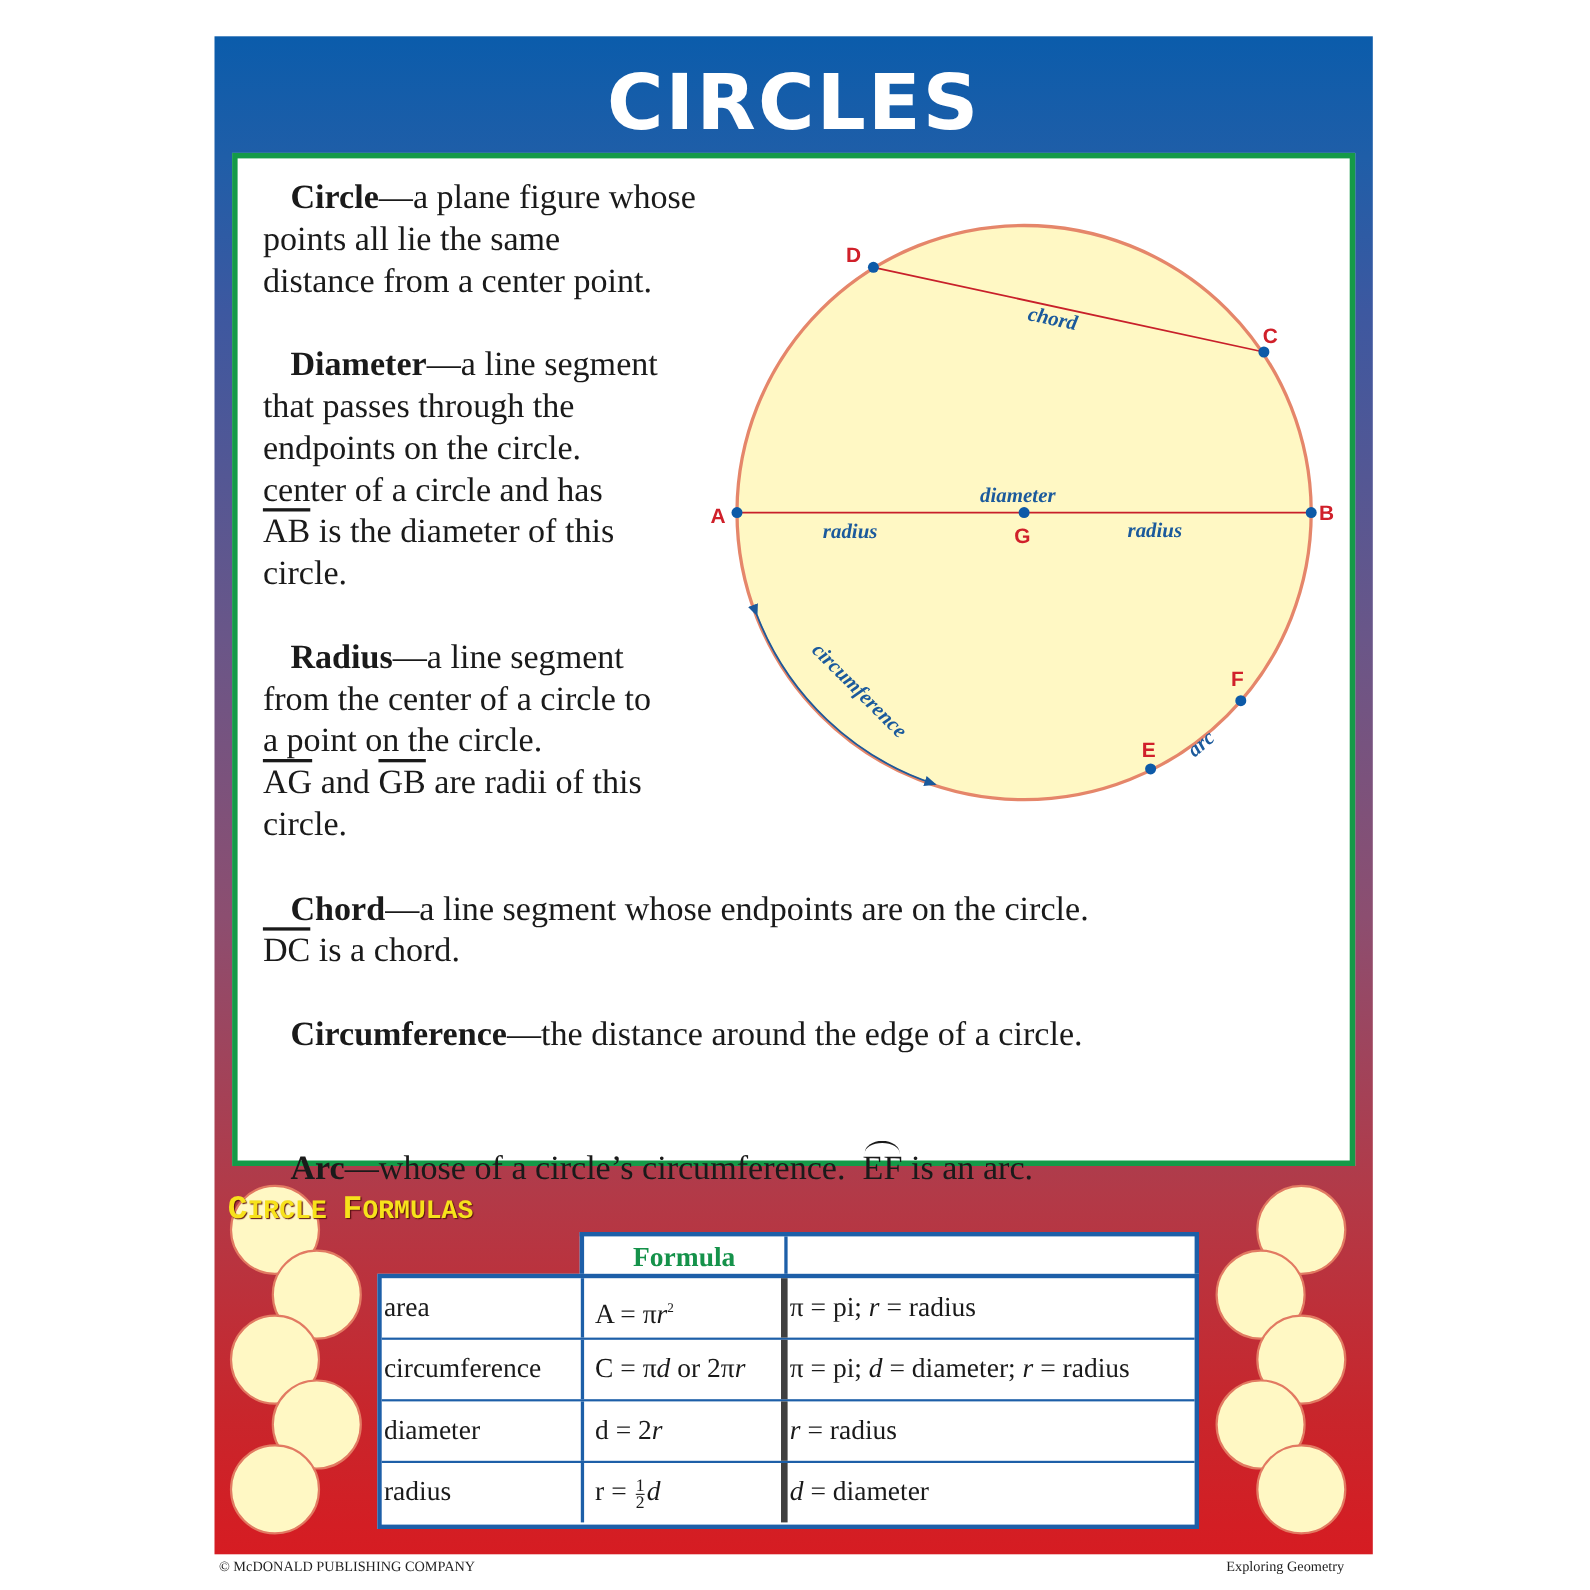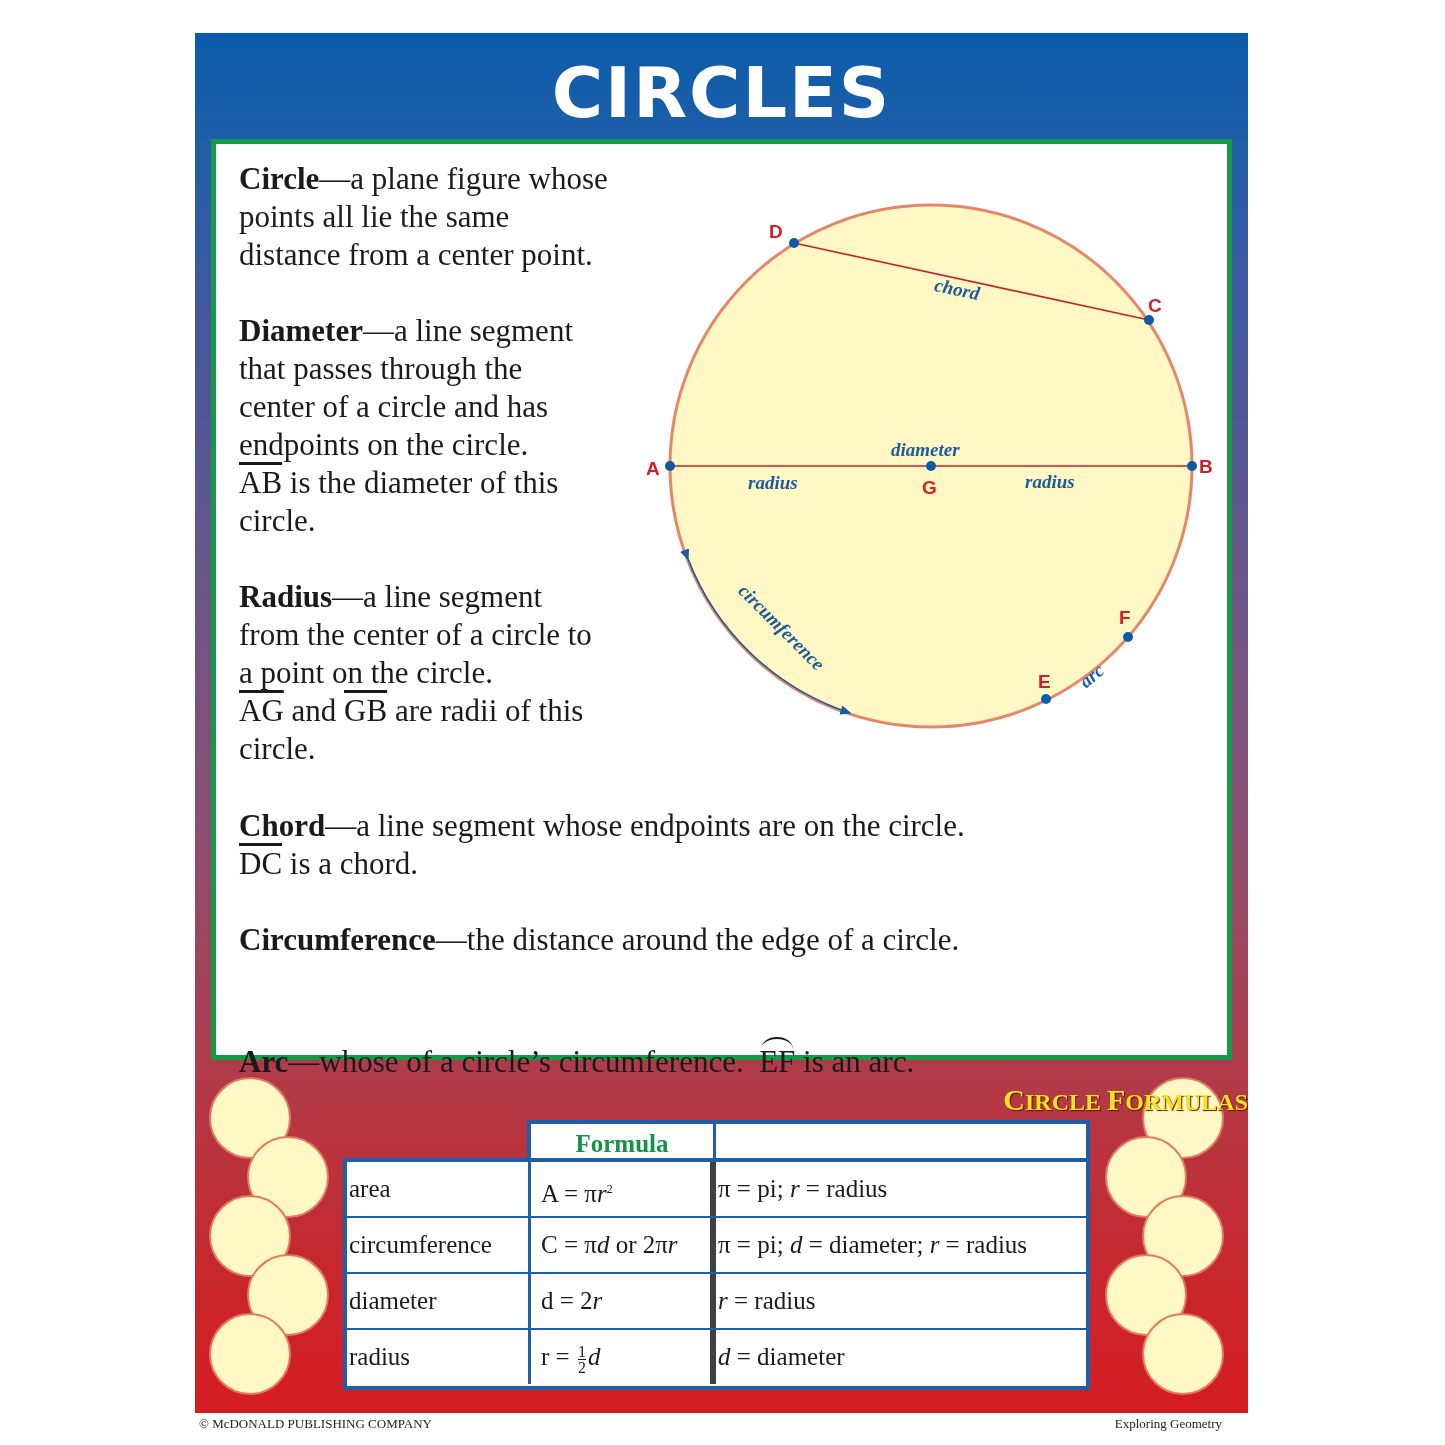--- a/index.html
+++ b/index.html
@@ -12,31 +12,31 @@
     position:absolute; left:0; top:18px; width:100%; text-align:center;
     font-family:"DejaVu Sans", sans-serif; font-weight:bold; font-size:70px; color:#ffffff;
     letter-spacing:2px; line-height:84px; transform:scaleY(1.0);
   }
   .panel {
     position:absolute; left:16px; top:106px; width:1011px; height:911px;
     background:#ffffff; border:5px solid #159a48;
   }
   .defs { position:absolute; left:23px; top:16px; color:#1a1a1a; font-size:31px; line-height:38px; }
   .def { position:absolute; left:0; white-space:nowrap; }
-  .def b { font-weight:bold; }
+  .def b { font-weight:bold;margin-left:25px; }
   .ol { text-decoration:overline; }
   .arcmark { position:relative; display:inline-block;margin-top:46px; }
   .arcmark::before {
     content:""; position:absolute; left:2px; right:2px; top:-6px; height:10px;
     border-top:2px solid #1a1a1a; border-radius:50% 50% 0 0 / 100% 100% 0 0;
   }
   svg.diagram { position:absolute; left:0; top:0; }
   .formulas-title {
-    position:absolute; left:0; width:100%; top:1050px; text-align:right;
-    font-family:Liberation Serif, serif; font-weight:bold; color:#f7e21b; font-size:30px;
+    position:absolute; left:12px; width:100%; top:1050px; text-align:left;
+    font-family:Liberation Mono, monospace; font-weight:bold; color:#f7e21b; font-size:30px;
     text-shadow: 1px 1px 1px #5a1010;
   }
   .formulas-title .sm { font-size:24px; }
   .tbl-head {
     position:absolute; left:332px; top:1087px; width:563px; height:42px;
     background:#ffffff; border:4px solid #1d5fa8; border-bottom:none; box-sizing:border-box;
     display:flex;
     flex-direction:column;
   }
   .tbl-head div { font-weight:bold; color:#15924a; font-size:25px; text-align:center; line-height:40px; box-sizing:border-box; }
@@ -71,22 +71,22 @@
 
       <div class="def" style="top:0px;">
         <div><b>Circle</b><span>—a plane figure whose</span></div>
         <div>points all lie the same</div>
         <div>distance from a center point.</div>
       </div>
 
       <div class="def" style="top:152px;">
         <div><b>Diameter</b><span>—a line segment</span></div>
         <div>that passes through the</div>
+        <div>endpoints on the circle.</div>
         <div>center of a circle and has</div>
-        <div>endpoints on the circle.</div>
         <div><span class="ol">AB</span><span> is the diameter of this</span></div>
         <div>circle.</div>
       </div>
 
       <div class="def" style="top:418px;">
         <div><b>Radius</b><span>—a line segment</span></div>
         <div>from the center of a circle to</div>
         <div>a point on the circle.</div>
         <div><span class="ol">AG</span><span> and </span><span class="ol">GB</span><span> are radii of this</span></div>
         <div>circle.</div>

